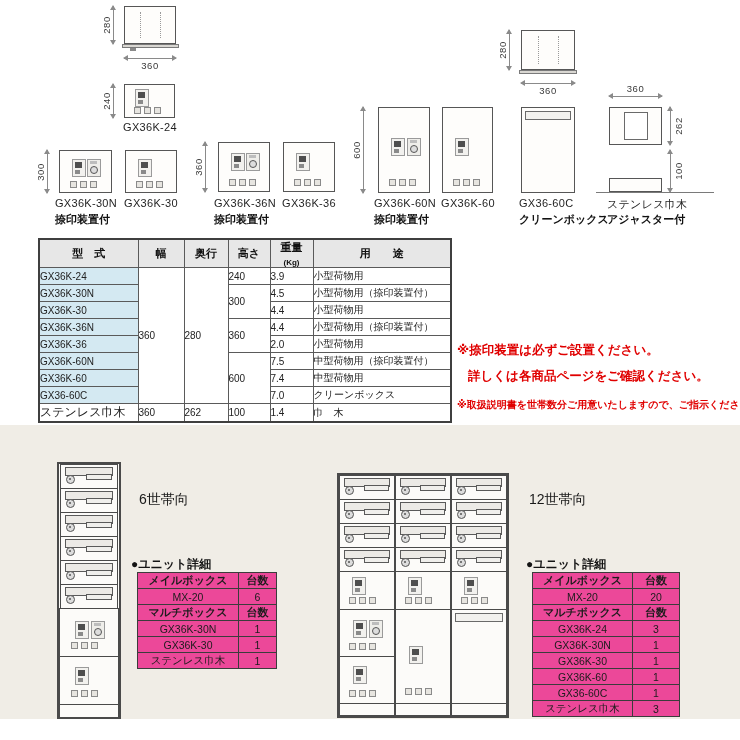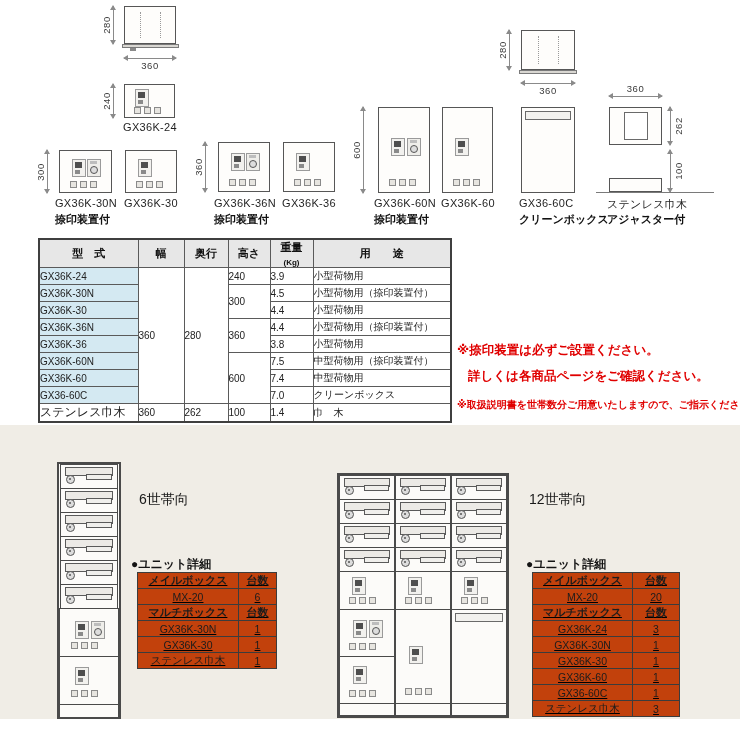--- a/index.html
+++ b/index.html
@@ -62,21 +62,21 @@
   .combo-title { position:absolute; left:28px; top:10px; font-size:15px; font-weight:bold; color:#141414; }
   .ucase { position:absolute; border:2px solid #4a4a4a; background:#fbfaf7; box-sizing:border-box; }
   .mb { position:absolute; border:1px solid #4a4a4a; background:#fcfbf9; box-sizing:border-box; }
   .mb .flap { position:absolute; left:4px; right:4px; top:2px; height:7px; border:1px solid #5a5a5a; background:#eceae6; }
   .mb .dial { position:absolute; left:5px; bottom:4px; width:7px; height:7px; border:1px solid #555; border-radius:50%; background:#ddd; }
   .mb .dial::before { content:""; position:absolute; left:2px; top:2px; width:2px; height:2px; background:#555; border-radius:50%; }
   .mb .card { position:absolute; right:5px; bottom:8px; width:42%; height:4px; border:1px solid #5a5a5a; background:#f0efec; }
   .ubox { position:absolute; border:1px solid #4a4a4a; background:#fcfbf9; box-sizing:border-box; }
   .unit-label { position:absolute; font-size:14px; color:#191919; }
   .detail-title { position:absolute; font-size:12px; font-weight:bold; color:#141414; }
-  table.unit { position:absolute; border-collapse:collapse; table-layout:fixed; border:1.5px solid #3c3c3c; background:#c2410c;text-decoration:underline; }
+  table.unit { position:absolute; border-collapse:collapse; table-layout:fixed; border:1.5px solid #3c3c3c; background:#ec4899; }
   table.unit td { border:1px solid #3c3c3c; font-size:10.5px; height:15px; text-align:center; padding:0 2px; color:#1c1c1c; overflow:hidden; white-space:nowrap; }
   table.unit tr.hdr td { font-weight:bold; font-size:11px; }
 </style>
 </head>
 <body>
 
 <div id="page">
 
   <div class="vdim" style="left:113px;top:6px;height:38px">
       <span class="lbl">280</span>
@@ -249,21 +249,21 @@
       <td class="use">小型荷物用</td>
     </tr>
     <tr>
       <td class="model">GX36K-36N</td>
       <td rowspan="2">360</td>
       <td>4.4</td>
       <td class="use">小型荷物用（捺印装置付）</td>
     </tr>
     <tr>
       <td class="model">GX36K-36</td>
-      <td>3.8</td>
+      <td>2.0</td>
       <td class="use">小型荷物用</td>
     </tr>
     <tr>
       <td class="model">GX36K-60N</td>
       <td rowspan="3">600</td>
       <td>7.5</td>
       <td class="use">中型荷物用（捺印装置付）</td>
     </tr>
     <tr>
       <td class="model">GX36K-60</td>

